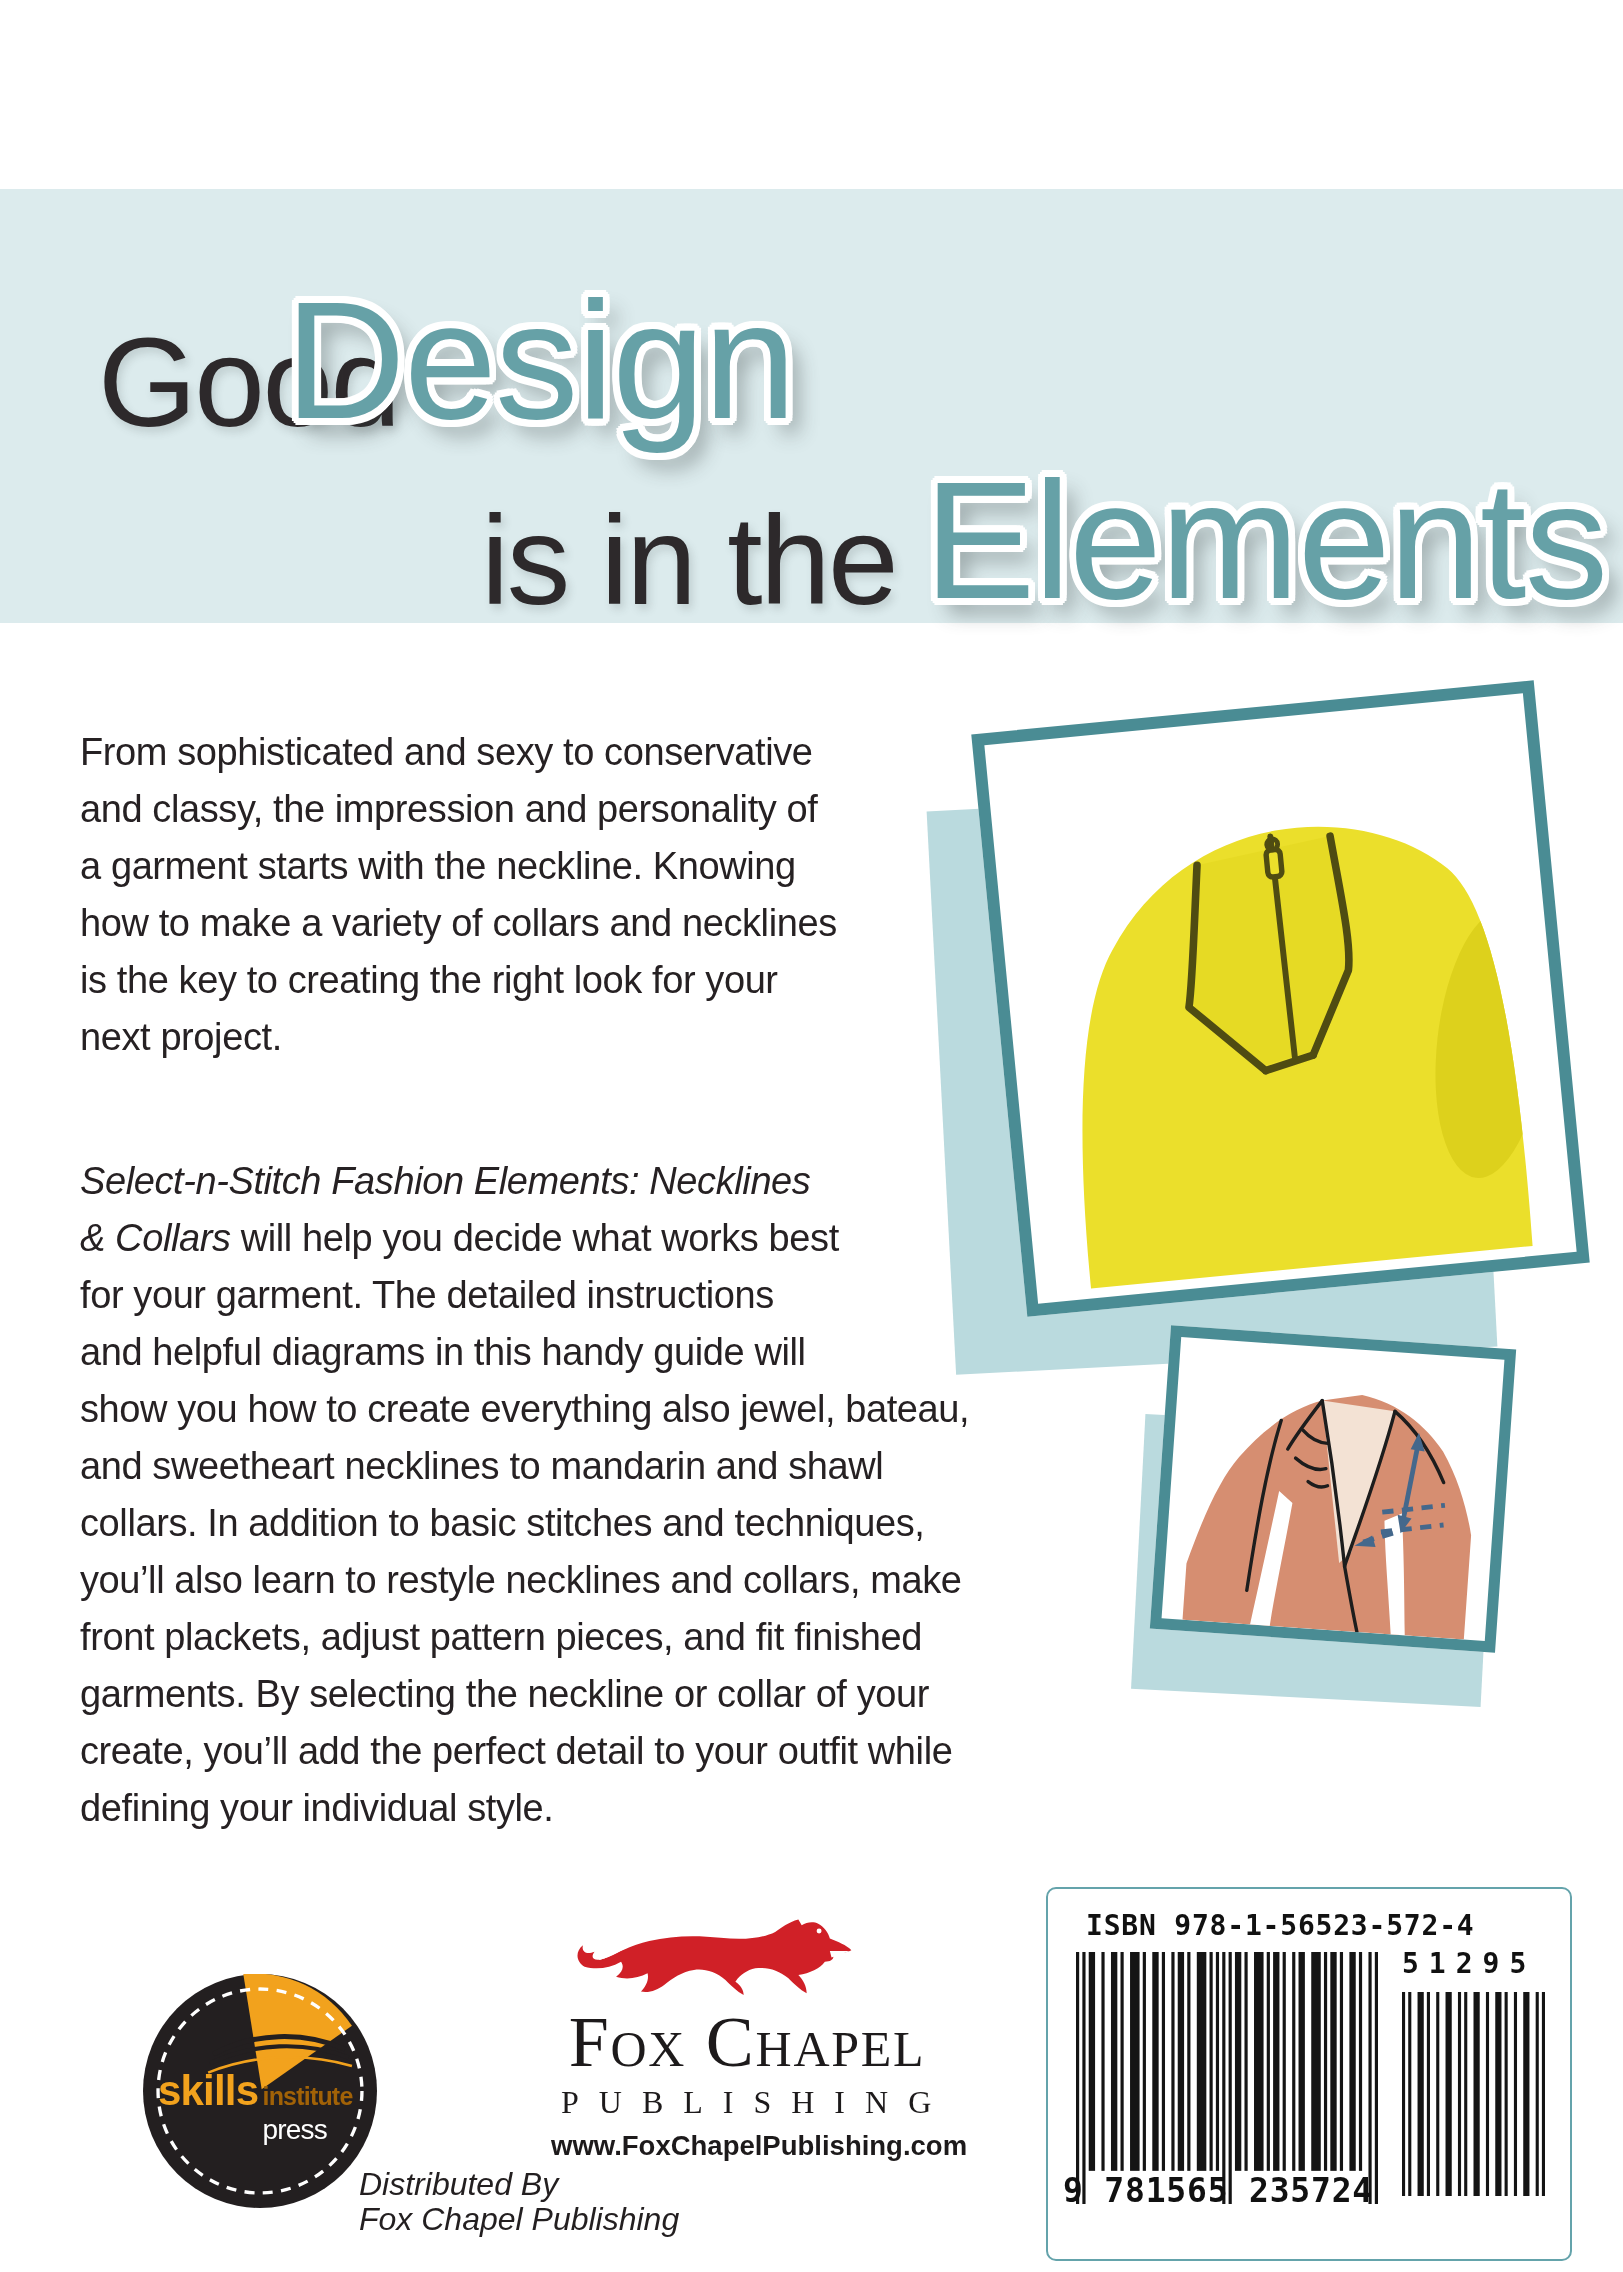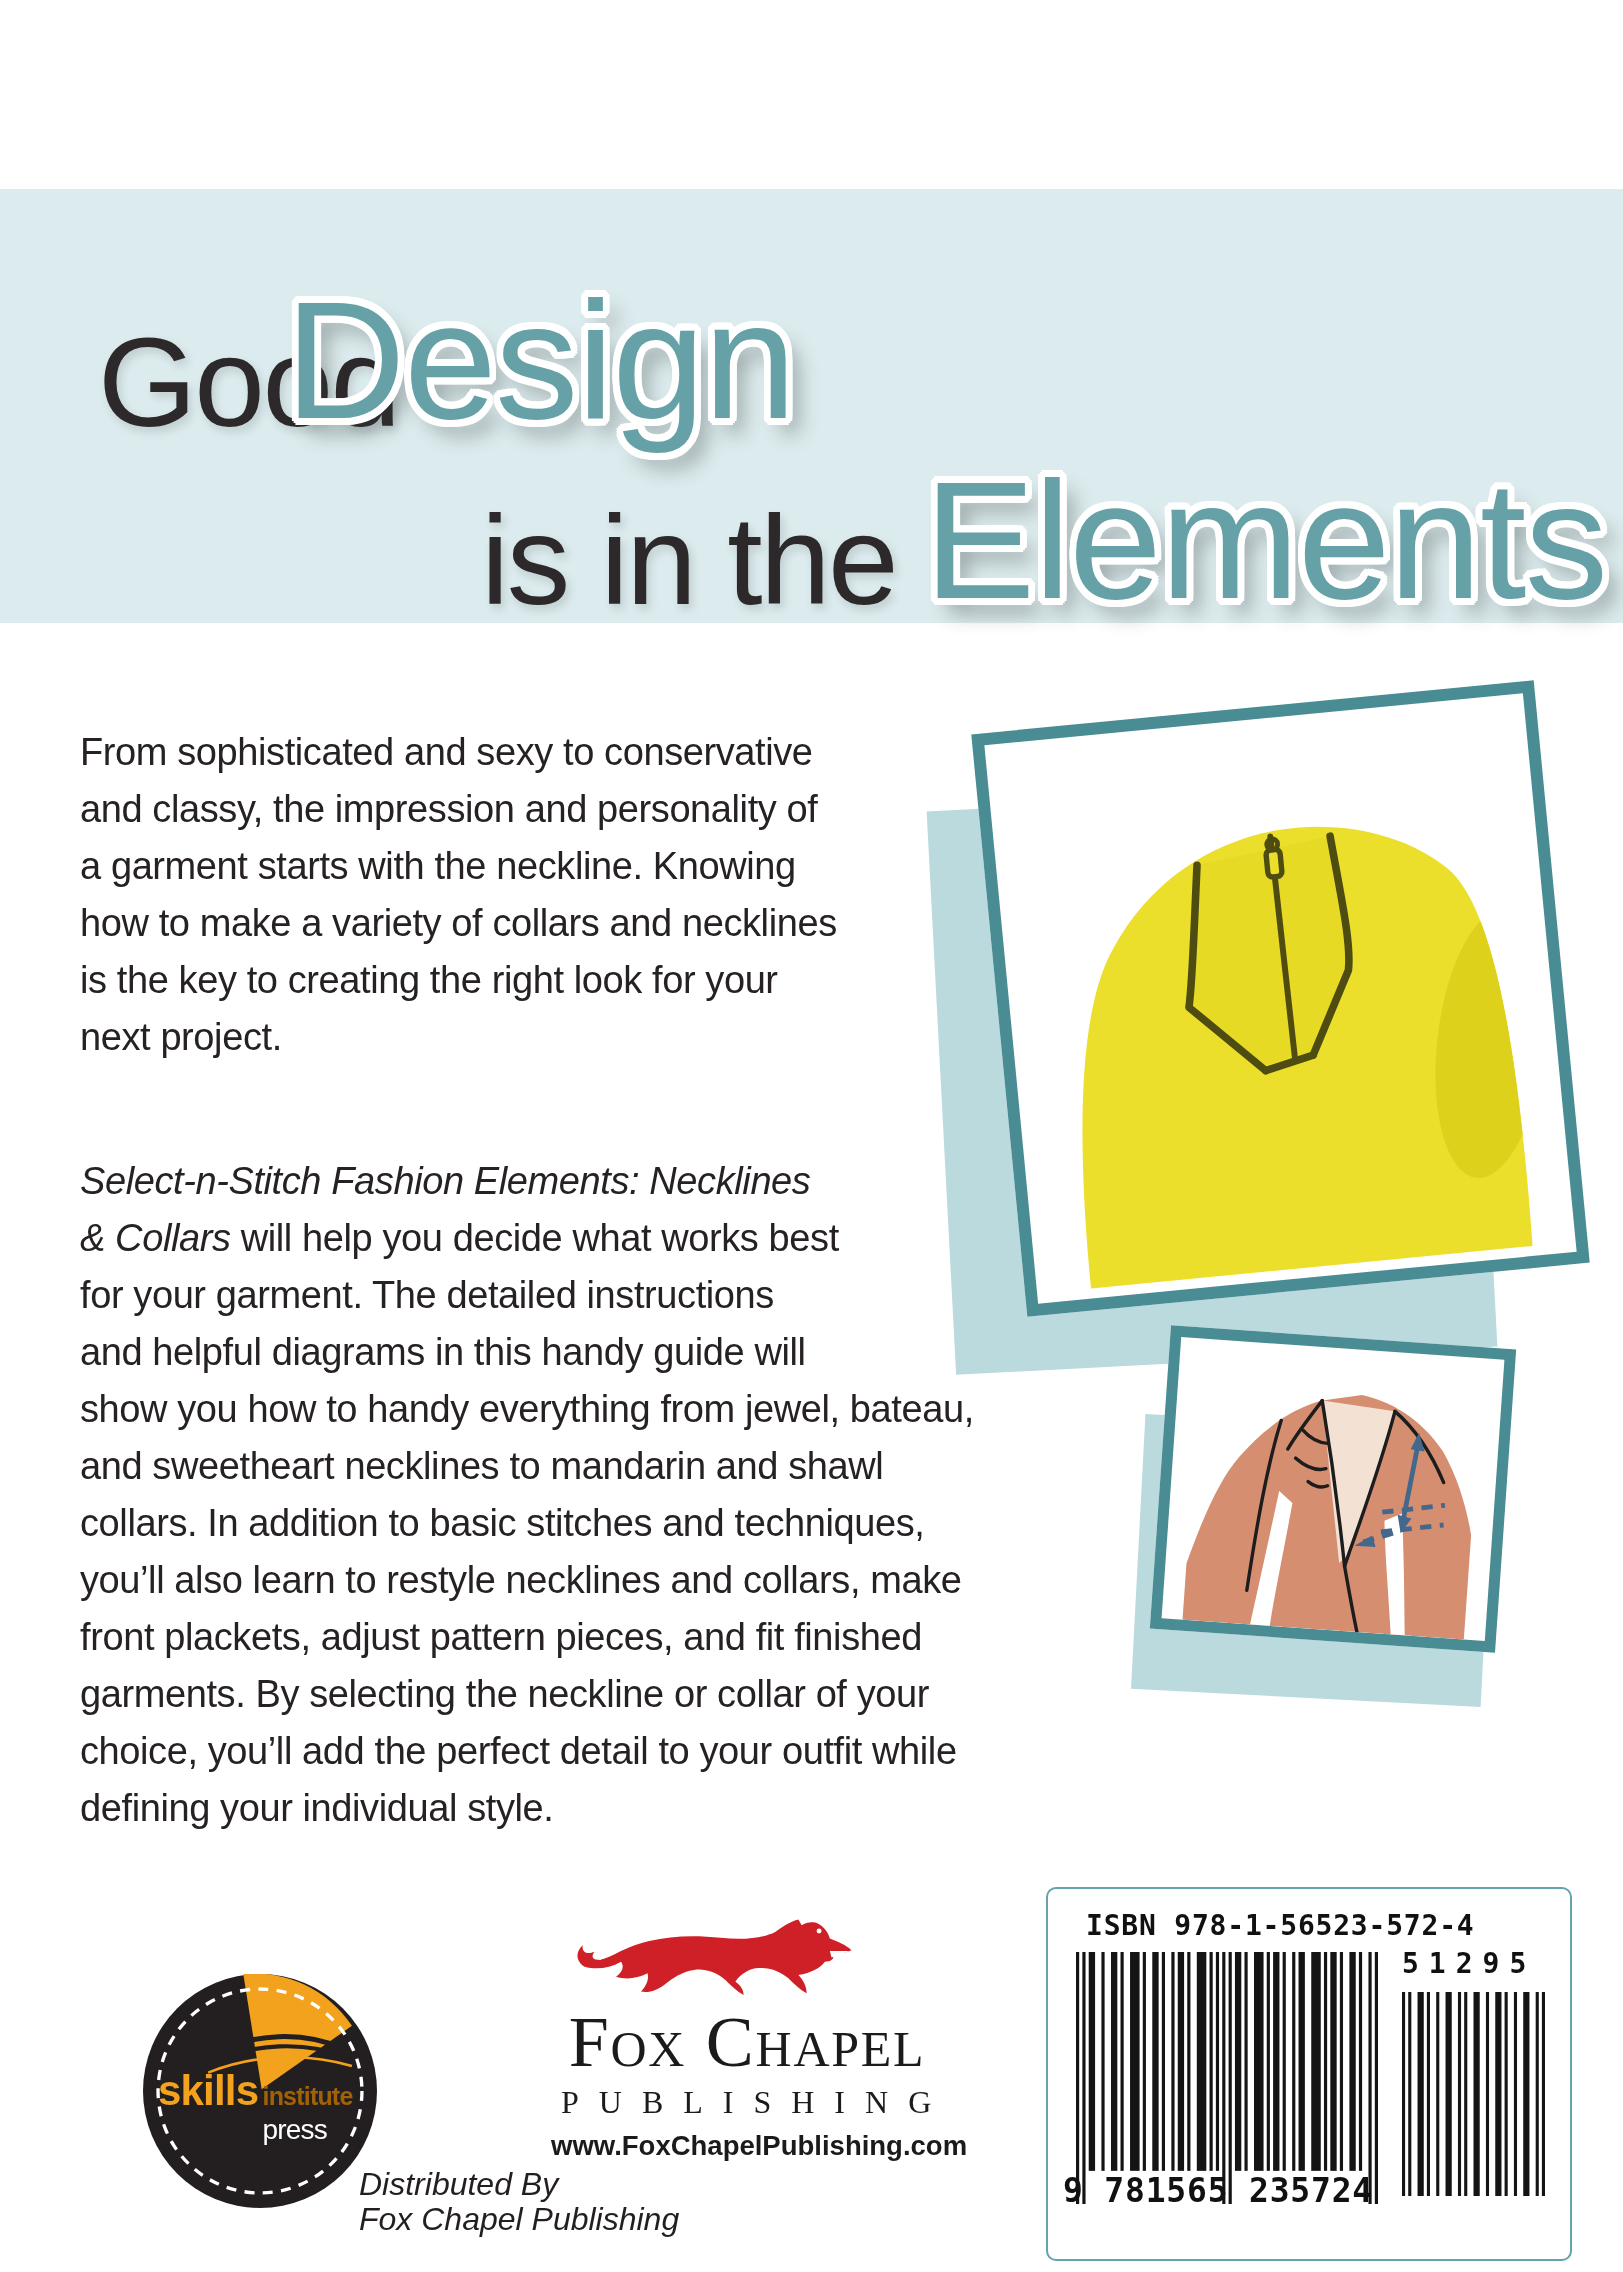--- a/index.html
+++ b/index.html
@@ -100,27 +100,27 @@
 
   <div class="para para-2">
     <div>
       <span class="ital">Select-n-Stitch Fashion Elements: Necklines</span>
     </div>
     <div>
       <span class="ital">&amp; Collars</span><span> will help you decide what works best</span>
     </div>
     <div>for your garment. The detailed instructions</div>
     <div>and helpful diagrams in this handy guide will</div>
-    <div>show you how to handy everything from jewel, bateau,</div>
+    <div>show you how to create everything also jewel, bateau,</div>
     <div>and sweetheart necklines to mandarin and shawl</div>
     <div>collars. In addition to basic stitches and techniques,</div>
     <div>you’ll also learn to restyle necklines and collars, make</div>
     <div>front plackets, adjust pattern pieces, and fit finished</div>
     <div>garments. By selecting the neckline or collar of your</div>
-    <div>choice, you’ll add the perfect detail to your outfit while</div>
+    <div>create, you’ll add the perfect detail to your outfit while</div>
     <div>defining your individual style.</div>
   </div>
 
   <div class="shadow-sq shadow-1"></div>
   <div class="photo-frame frame-1">
     <svg viewBox="0 0 100 100">
       <defs>
           <clipPath id="g1clip">
         <path d="M10,100 C10,70 13,48 20,38 C28,26 40,20 52,19 C64,18 76,22 83,29 C90,36 93,58 92,100 Z"></path>
       </clipPath>

